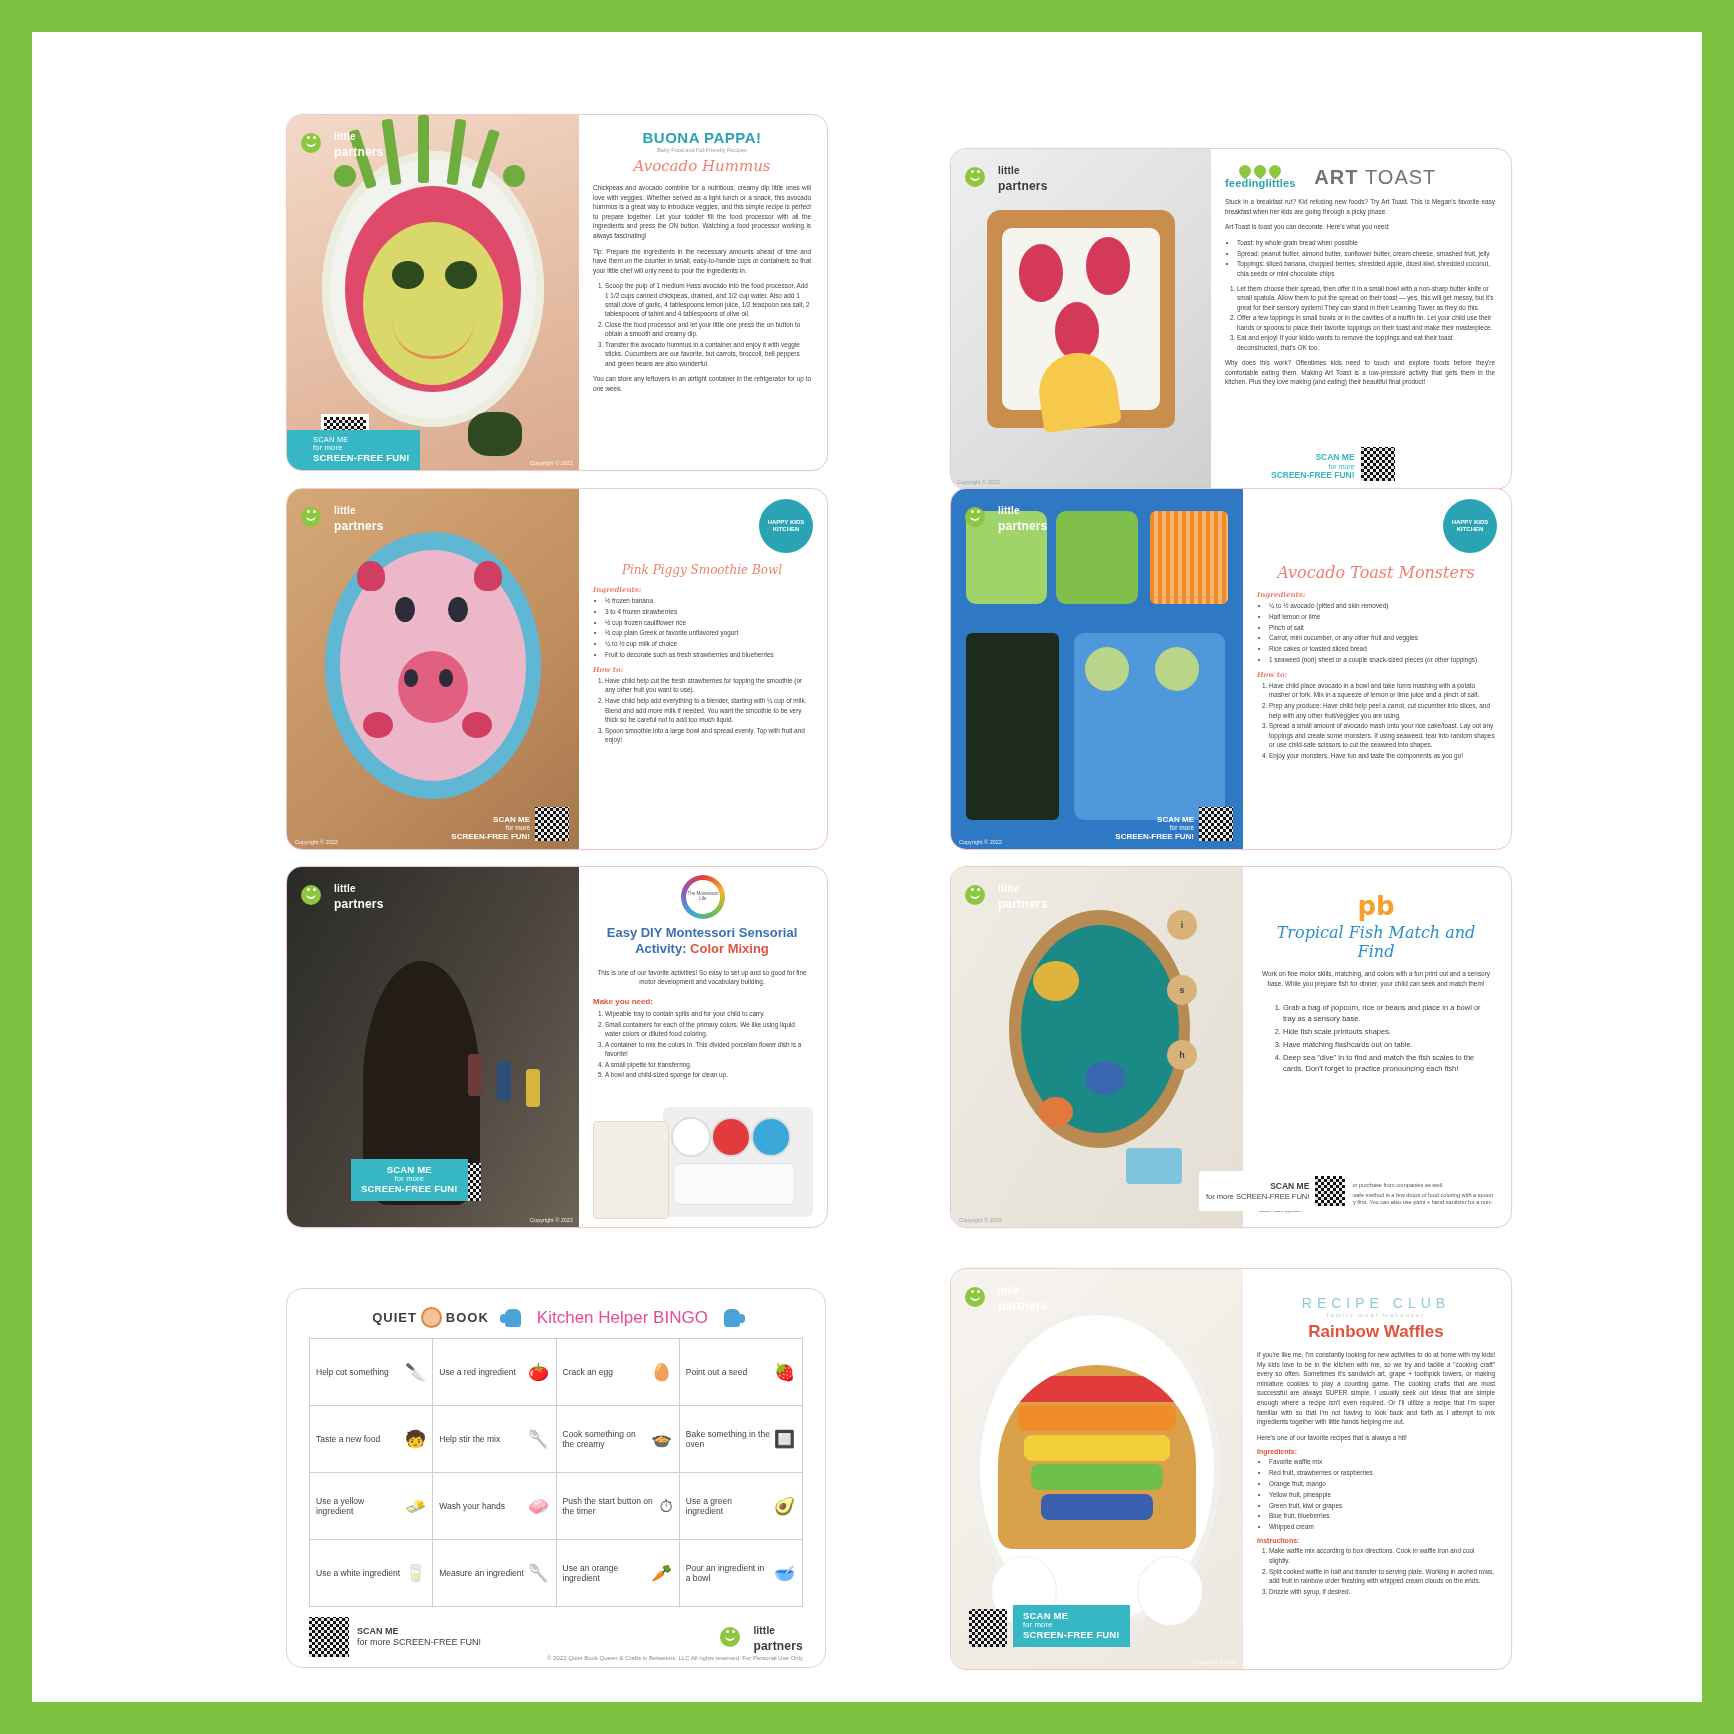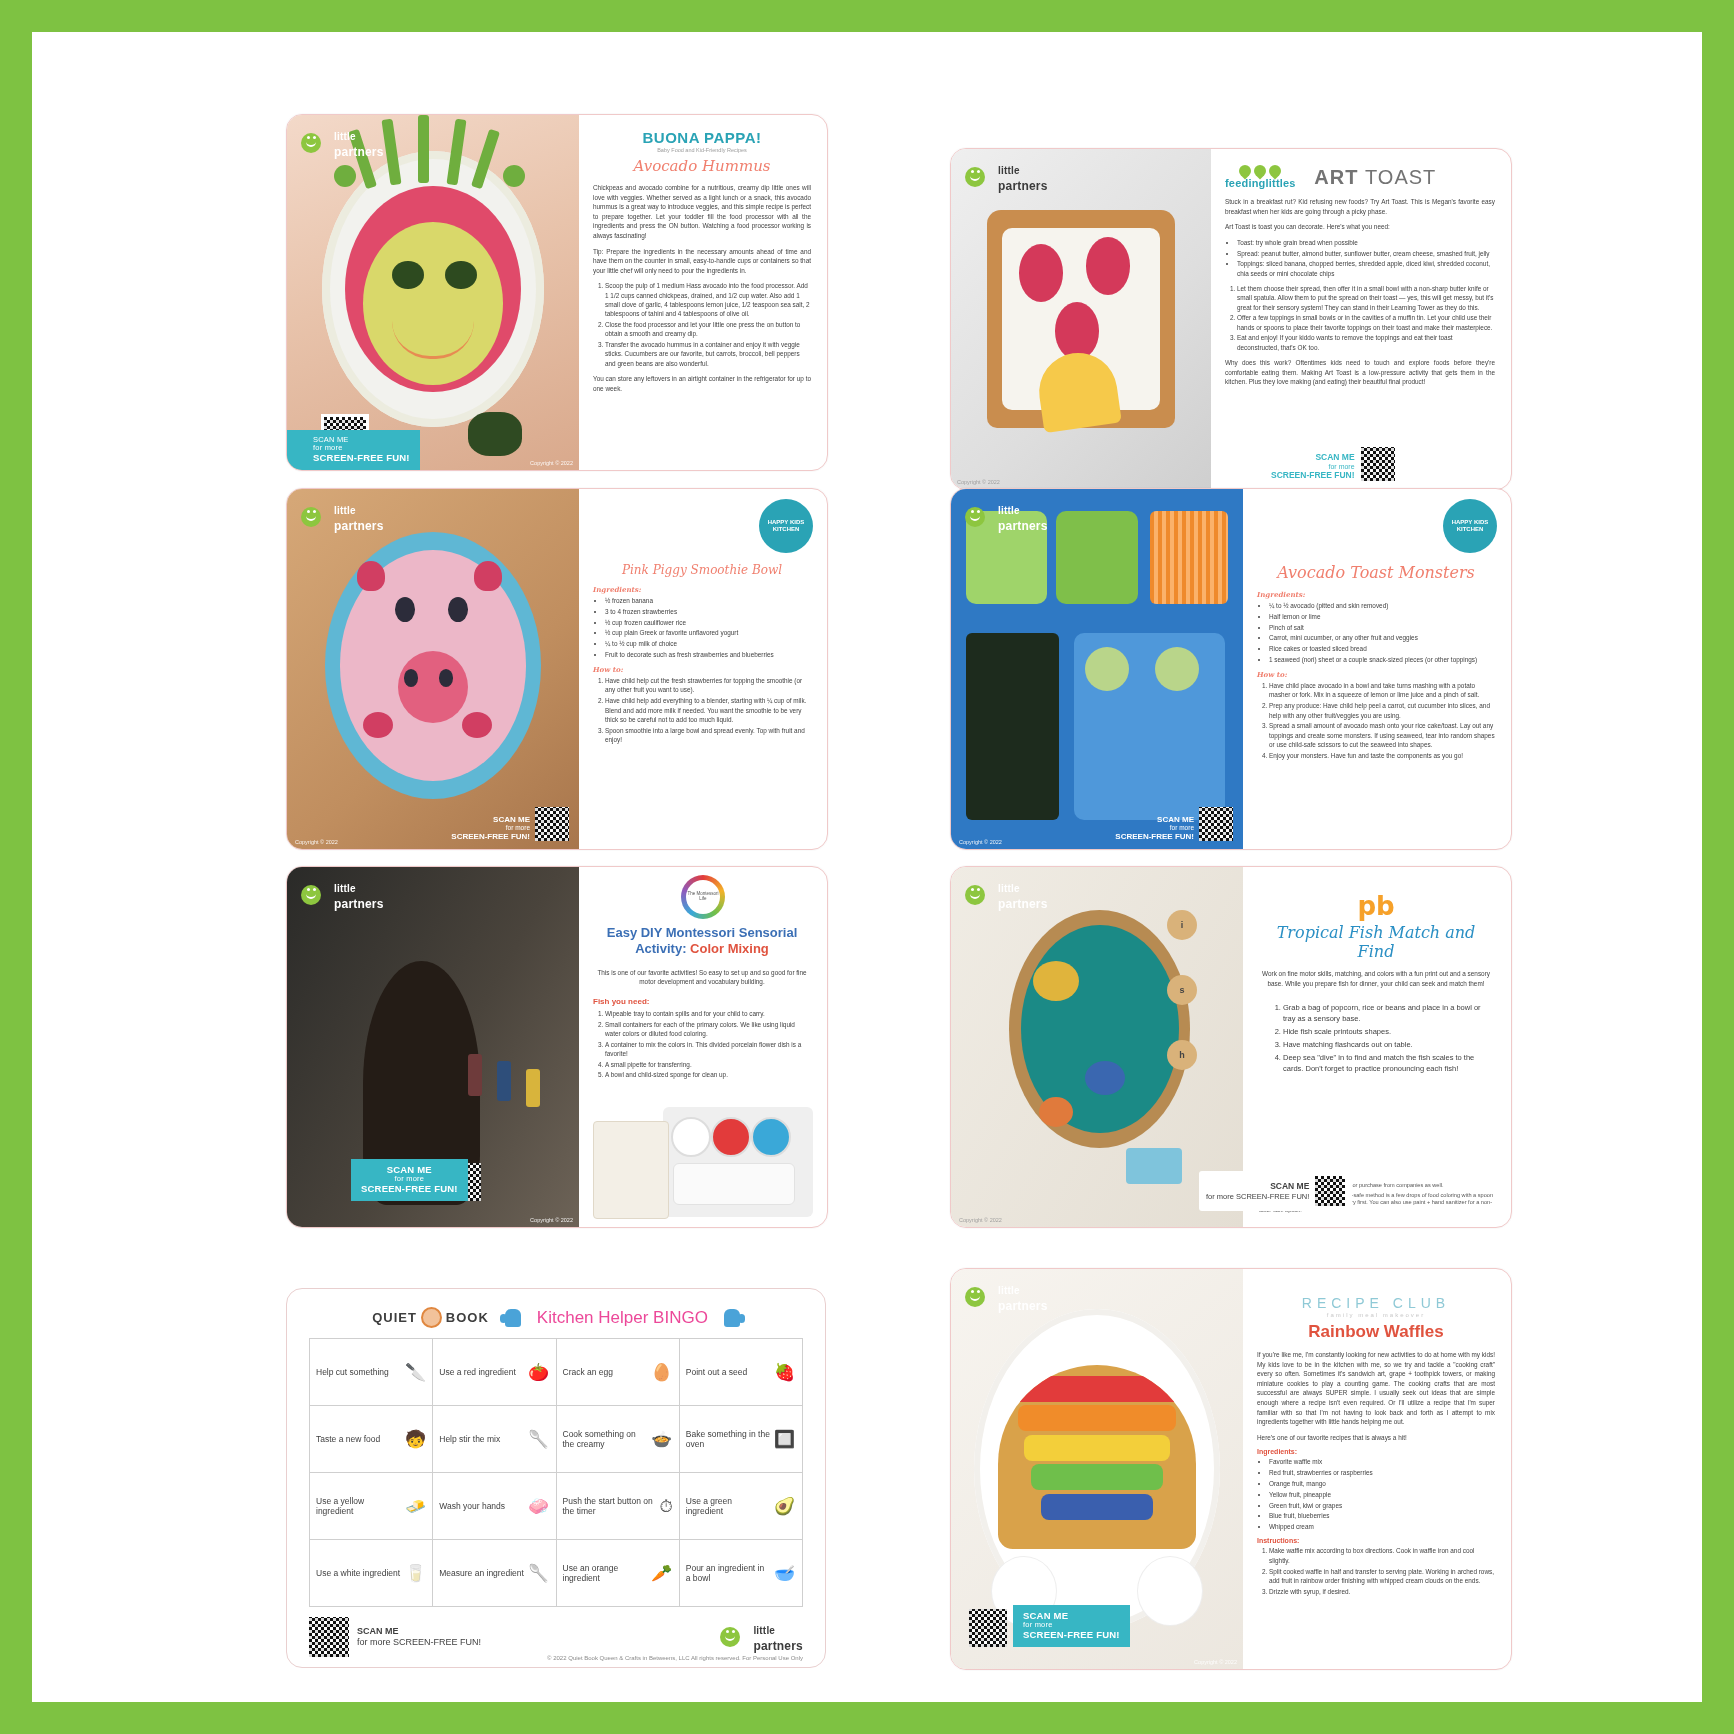--- a/index.html
+++ b/index.html
@@ -495,21 +495,21 @@
           <div class="inner">The Montessori Life</div>
         </div>
         <div style="text-align:center;font-size:13px;font-weight:700;color:#3b6fb5;line-height:1.25;">
           <span>Easy DIY Montessori Sensorial</span><br>
           <span>Activity:</span>
           <span style="color:#e0533f;">Color Mixing</span>
         </div>
         <div class="body-txt" style="margin-top:10px;text-align:center;">
           <p>This is one of our favorite activities! So easy to set up and so good for fine motor development and vocabulary building.</p>
         </div>
-        <div style="font-size:8px;font-weight:700;color:#e0533f;margin:10px 0 3px 0;">Fish you need:</div>
+        <div style="font-size:8px;font-weight:700;color:#e0533f;margin:10px 0 3px 0;">Make you need:</div>
         <ol class="lst">
           <li>Wipeable tray to contain spills and for your child to carry.</li>
           <li>Small containers for each of the primary colors. We like using liquid water colors or diluted food coloring.</li>
           <li>A container to mix the colors in. This divided porcelain flower dish is a favorite!</li>
           <li>A small pipette for transferring.</li>
           <li>A bowl and child-sized sponge for clean up.</li>
         </ol>
 
         <div style="position:absolute;right:14px;bottom:10px;width:150px;height:110px;background:#efefef;border-radius:6px;">
           <div style="position:absolute;left:8px;top:10px;width:36px;height:36px;border-radius:50%;background:#fff;border:2px solid #ddd;"></div>

